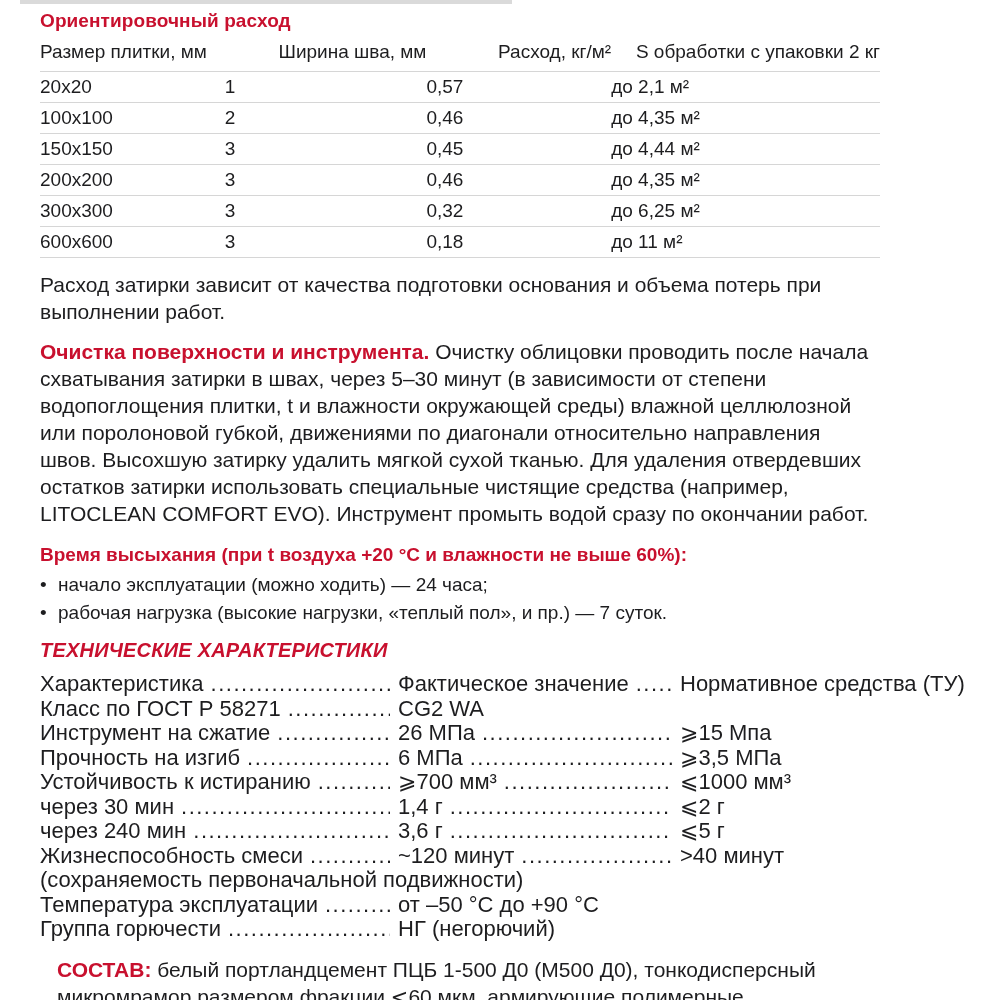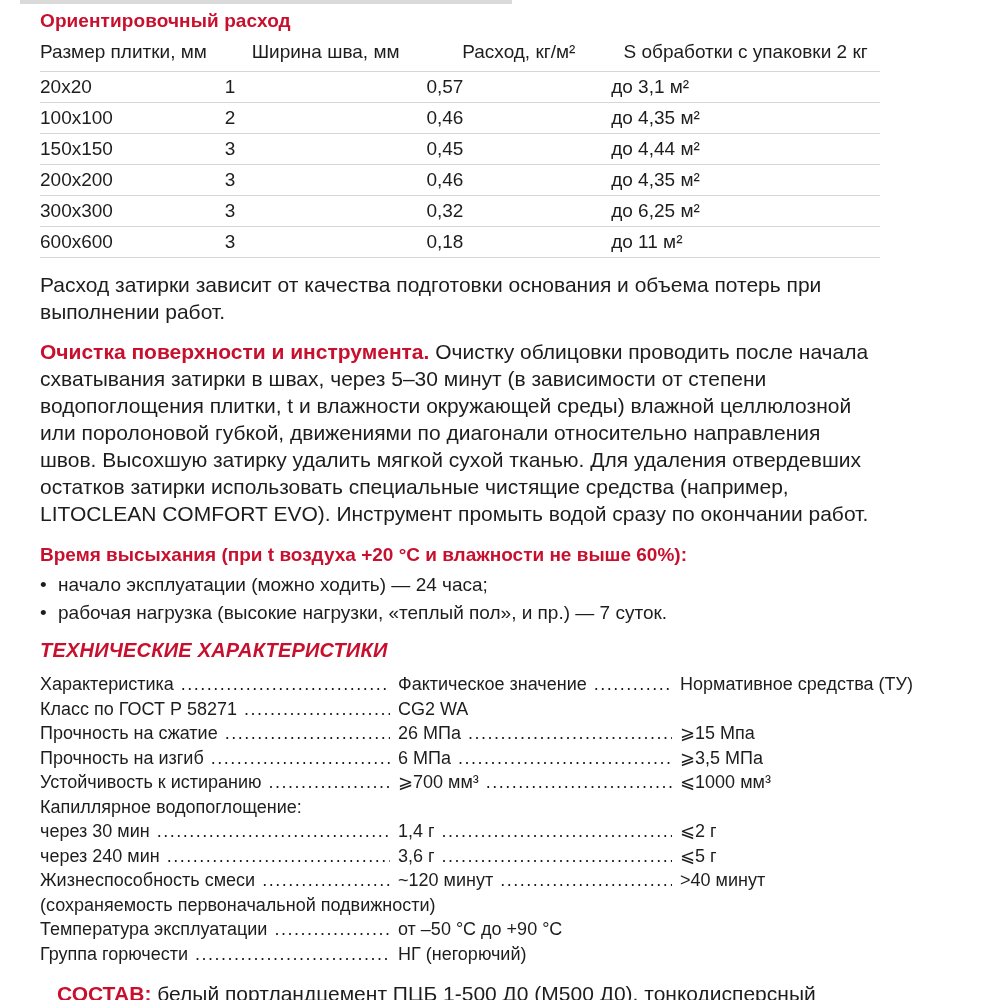--- a/index.html
+++ b/index.html
@@ -17,21 +17,21 @@
   }
   .page{width:920px;min-height:1000px;padding:10px 40px 10px;position:relative;}
   .crop-line{position:absolute;top:0;left:20px;width:492px;height:4px;background:#dadada;}
 
   .sec-title{font-size:19px;font-weight:700;color:var(--red);letter-spacing:.1px;}
   .caps-title{font-size:20px;font-weight:700;color:var(--red);letter-spacing:.2px;margin-top:12px;font-style:italic;}
 
   
   table.consumption{width:100%;border-collapse:collapse;font-size:19px;margin-top:6px;}
   table.consumption th{
-    font-weight:400;text-align:center;padding:3px 0 8px;white-space:nowrap;
+    font-weight:400;text-align:right;padding:3px 0 8px;white-space:nowrap;
   }
   table.consumption th.c1{text-align:left;}
   table.consumption thead th{border-bottom:1.5px solid var(--line);}
   table.consumption td{
     text-align:left;padding:4px 0;border-bottom:1.5px solid var(--line);white-space:nowrap;
   }
   table.consumption .w1{width:22%;}
   table.consumption .w2{width:24%;}
   table.consumption .w3{width:22%;}
   table.consumption .w4{width:32%;}
@@ -42,21 +42,21 @@
 
   .drying-title{font-size:19px;font-weight:700;color:var(--red);margin-top:14px;line-height:27px;}
   .bullets{margin-top:3px;}
   .bullet-line{font-size:19px;line-height:28px;display:flex;}
   .bullet-mark{width:18px;flex:0 0 aupx;flex:0 0 18px;}
 
   
   .specs{margin-top:10px;}
   .spec-row{
     display:grid;grid-template-columns:358px 282px 1fr;
-    font-size:18px;line-height:24.5px;align-items:baseline;
+    font-size:22px;line-height:24.5px;align-items:baseline;
   }
   .spec-c1,.spec-c2{display:flex;align-items:baseline;overflow:hidden;}
   .spec-lbl,.spec-val{white-space:nowrap;}
   .lead{
     flex:1 1 auto;overflow:hidden;white-space:nowrap;
     margin:0 8px 0 7px;letter-spacing:1.5px;color:var(--text);
   }
   .spec-row.label-only{grid-template-columns:1fr;}
   .spec-norm{white-space:nowrap;}
 
@@ -78,21 +78,21 @@
           <th class="w2">Ширина шва, мм</th>
           <th class="w3">Расход, кг/м²</th>
           <th class="w4">S обработки с упаковки 2 кг</th>
         </tr>
       </thead>
       <tbody>
         <tr>
           <td>20х20</td>
           <td>1</td>
           <td>0,57</td>
-          <td>до 3,1 м²</td>
+          <td>до 2,1 м²</td>
         </tr>
         <tr>
           <td>100х100</td>
           <td>2</td>
           <td>0,46</td>
           <td>до 4,35 м²</td>
         </tr>
         <tr>
           <td>150х150</td>
           <td>3</td>
@@ -158,21 +158,21 @@
           <span class="lead">........................................................................................................................................</span>
         </div>
       <div class="spec-c2">
           <span class="spec-val">CG2 WA</span>
         </div>
       <div class="spec-norm"></div>
     </div>
 
     <div class="spec-row">
       <div class="spec-c1">
-          <span class="spec-lbl">Прочность на сжатие</span>
+          <span class="spec-lbl">Инструмент на сжатие</span>
           <span class="lead">........................................................................................................................................</span>
         </div>
       <div class="spec-c2">
           <span class="spec-val">26 МПа</span>
           <span class="lead">........................................................................................................................................</span>
         </div>
       <div class="spec-norm">⩾15 Мпа</div>
     </div>
 
     <div class="spec-row">
@@ -192,64 +192,59 @@
           <span class="spec-lbl">Устойчивость к истиранию</span>
           <span class="lead">........................................................................................................................................</span>
         </div>
       <div class="spec-c2">
           <span class="spec-val">⩾700 мм³</span>
           <span class="lead">........................................................................................................................................</span>
         </div>
       <div class="spec-norm">⩽1000 мм³</div>
     </div>
 
+
+    <div class="spec-row">
+      <div class="spec-c1">
+          <span class="spec-lbl">через 30 мин</span>
+          <span class="lead">........................................................................................................................................</span>
+        </div>
+      <div class="spec-c2">
+          <span class="spec-val">1,4 г</span>
+          <span class="lead">........................................................................................................................................</span>
+        </div>
+      <div class="spec-norm">⩽2 г</div>
+    </div>
+
+    <div class="spec-row">
+      <div class="spec-c1">
+          <span class="spec-lbl">через 240 мин</span>
+          <span class="lead">........................................................................................................................................</span>
+        </div>
+      <div class="spec-c2">
+          <span class="spec-val">3,6 г</span>
+          <span class="lead">........................................................................................................................................</span>
+        </div>
+      <div class="spec-norm">⩽5 г</div>
+    </div>
+
+    <div class="spec-row">
+      <div class="spec-c1">
+          <span class="spec-lbl">Жизнеспособность смеси</span>
+          <span class="lead">........................................................................................................................................</span>
+        </div>
+      <div class="spec-c2">
+          <span class="spec-val">~120 минут</span>
+          <span class="lead">........................................................................................................................................</span>
+        </div>
+      <div class="spec-norm">&gt;40 минут</div>
+    </div>
+
     <div class="spec-row label-only">
       <div class="spec-c1">
-          <span class="spec-lbl">Капиллярное водопоглощение:</span>
-        </div>
-    </div>
-
-    <div class="spec-row">
-      <div class="spec-c1">
-          <span class="spec-lbl">через 30 мин</span>
-          <span class="lead">........................................................................................................................................</span>
-        </div>
-      <div class="spec-c2">
-          <span class="spec-val">1,4 г</span>
-          <span class="lead">........................................................................................................................................</span>
-        </div>
-      <div class="spec-norm">⩽2 г</div>
-    </div>
-
-    <div class="spec-row">
-      <div class="spec-c1">
-          <span class="spec-lbl">через 240 мин</span>
-          <span class="lead">........................................................................................................................................</span>
-        </div>
-      <div class="spec-c2">
-          <span class="spec-val">3,6 г</span>
-          <span class="lead">........................................................................................................................................</span>
-        </div>
-      <div class="spec-norm">⩽5 г</div>
-    </div>
-
-    <div class="spec-row">
-      <div class="spec-c1">
-          <span class="spec-lbl">Жизнеспособность смеси</span>
-          <span class="lead">........................................................................................................................................</span>
-        </div>
-      <div class="spec-c2">
-          <span class="spec-val">~120 минут</span>
-          <span class="lead">........................................................................................................................................</span>
-        </div>
-      <div class="spec-norm">&gt;40 минут</div>
-    </div>
-
-    <div class="spec-row label-only">
-      <div class="spec-c1">
           <span class="spec-lbl">(сохраняемость первоначальной подвижности)</span>
         </div>
     </div>
 
     <div class="spec-row no-l2">
       <div class="spec-c1">
           <span class="spec-lbl">Температура эксплуатации</span>
           <span class="lead">........................................................................................................................................</span>
         </div>
       <div class="spec-c2">

